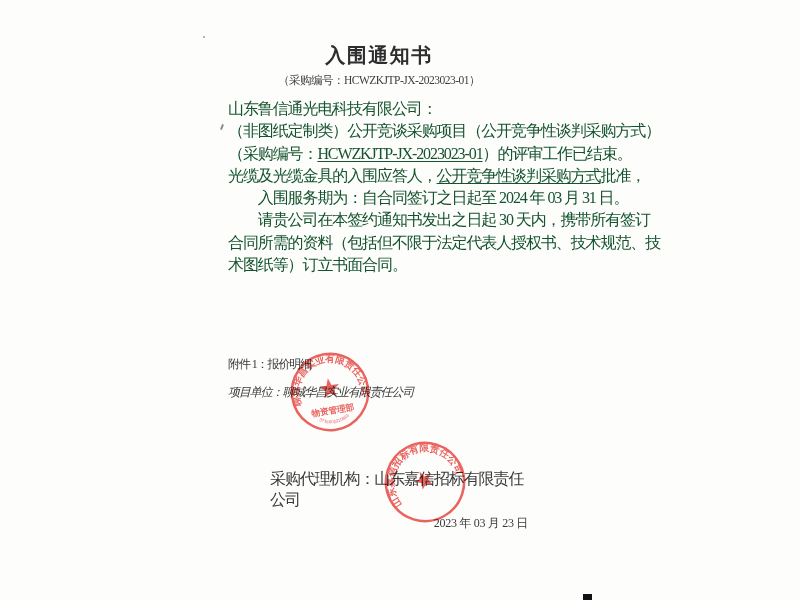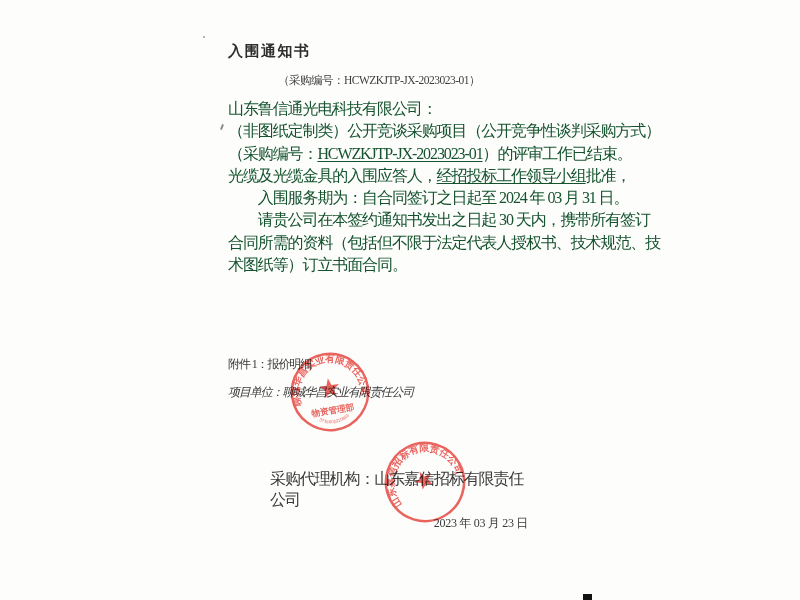--- a/index.html
+++ b/index.html
@@ -6,23 +6,23 @@
   body{
     width:800px;height:600px;position:relative;overflow:hidden;
     background:#fdfdfc;
     font-family:"Liberation Serif","DejaVu Serif",serif;
   }
   .doc{
     position:absolute;left:228px;top:0;width:302px;height:600px;
     color:#3a3a3a;
   }
   .title{
-    position:absolute;top:42px;left:0;width:100%;
+    position:absolute;top:42px;left:0;width:100%;text-align:center;
     font-family:"Liberation Sans","DejaVu Sans",sans-serif;
-    font-weight:bold;font-size:15px;letter-spacing:1.5px;color:#2e2e2e;
+    font-weight:bold;font-size:20px;letter-spacing:1.5px;color:#2e2e2e;
   }
   .subtitle{
     position:absolute;top:73px;left:0;width:100%;text-align:center;
     font-size:11.5px;letter-spacing:-0.5px;color:#3d3d3d;
   }
   .bodytext{
     position:absolute;top:98px;left:0;width:100%;
     font-size:16px;line-height:22.3px;letter-spacing:-1.1px;color:#14532d;
   }
   .bline{white-space:nowrap;}
@@ -53,21 +53,21 @@
 <div class="doc">
 
   <div class="title">入围通知书</div>
 
   <div class="subtitle">（采购编号：HCWZKJTP-JX-2023023-01）</div>
 
   <div class="bodytext">
     <div class="bline"><span>山东鲁信通光电科技有限公司：</span><span class="ul"></span><span></span></div>
     <div class="bline"><span>（非图纸定制类）公开竞谈采购项目（公开竞争性谈判采购方式）</span><span class="ul"></span><span></span></div>
     <div class="bline"><span>（采购编号：</span><span class="ul">HCWZKJTP-JX-2023023-01</span><span>）的评审工作已结束。</span></div>
-    <div class="bline"><span>光缆及光缆金具的入围应答人，</span><span class="ul">经招投标工作领导小组</span><span>批准，</span></div>
+    <div class="bline"><span>光缆及光缆金具的入围应答人，</span><span class="ul">公开竞争性谈判采购方式</span><span>批准，</span></div>
     <div class="bline"><span>　　入围服务期为：自合同签订之日起至 2024 年 03 月 31 日。</span><span class="ul"></span><span></span></div>
     <div class="bline"><span>　　请贵公司在本签约通知书发出之日起 30 天内，携带所有签订</span><span class="ul"></span><span></span></div>
     <div class="bline"><span>合同所需的资料（包括但不限于法定代表人授权书、技术规范、技</span><span class="ul"></span><span></span></div>
     <div class="bline"><span>术图纸等）订立书面合同。</span><span class="ul"></span><span></span></div>
   </div>
 
   <div class="attach">附件 1：报价明细</div>
 
   <div class="unit">项目单位：聊城华昌实业有限责任公司</div>
 

